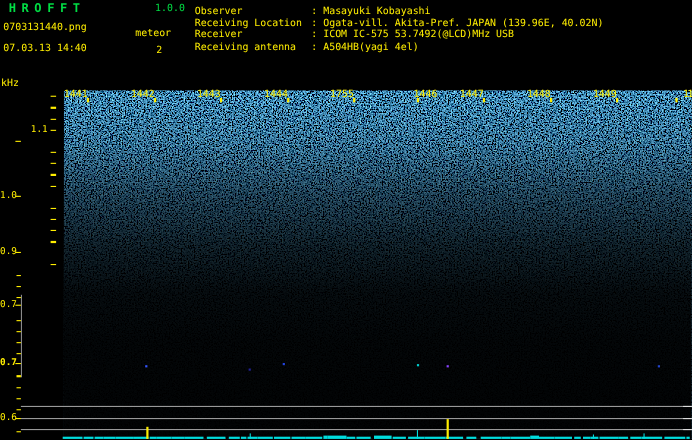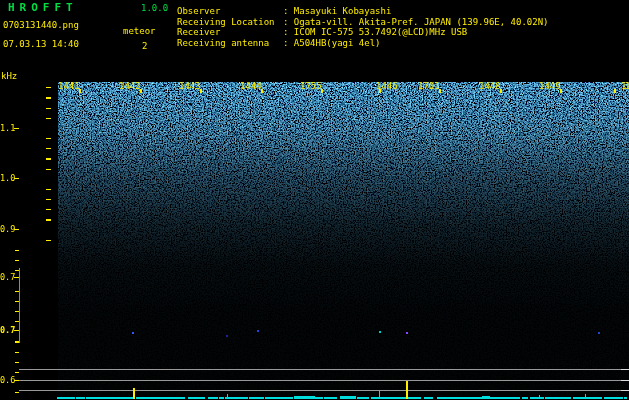--- a/index.html
+++ b/index.html
@@ -85,30 +85,30 @@
     <div class="x-tick-label" style="left: 119px; color: rgb(255, 238, 0);">1442</div>
     <div class="x-tick-mark" style="left: 140px; background: rgb(255, 238, 0);"></div>
     <div class="x-tick-label" style="left: 179px; color: rgb(255, 238, 0);">1443</div>
     <div class="x-tick-mark" style="left: 200px; background: rgb(255, 238, 0);"></div>
     <div class="x-tick-label" style="left: 240px; color: rgb(255, 238, 0);">1444</div>
     <div class="x-tick-mark" style="left: 261px; background: rgb(255, 238, 0);"></div>
     <div class="x-tick-label" style="left: 300px; color: rgb(255, 238, 0);">1755</div>
     <div class="x-tick-mark" style="left: 321px; background: rgb(255, 238, 0);"></div>
     <div class="x-tick-label" style="left: 376px; color: rgb(255, 238, 0);">1446</div>
     <div class="x-tick-mark" style="left: 379px; background: rgb(255, 238, 0);"></div>
-    <div class="x-tick-label" style="left: 418px; color: rgb(255, 238, 0);">1701</div>
+    <div class="x-tick-label" style="left: 418px; color: rgb(255, 238, 0);">1447</div>
     <div class="x-tick-mark" style="left: 439px; background: rgb(255, 238, 0);"></div>
     <div class="x-tick-label" style="left: 479px; color: rgb(255, 238, 0);">1448</div>
     <div class="x-tick-mark" style="left: 500px; background: rgb(255, 238, 0);"></div>
     <div class="x-tick-label" style="left: 539px; color: rgb(255, 238, 0);">1449</div>
     <div class="x-tick-mark" style="left: 560px; background: rgb(255, 238, 0);"></div>
     <div class="x-tick-label" style="left: 593px; color: rgb(255, 238, 0); padding-left: 32px;">1450</div>
     <div class="x-tick-mark" style="left: 614px; background: rgb(255, 238, 0);"></div>
     <div class="x-tick-label" style="left: 621px; color: rgb(255, 238, 0);">1</div>
-    <div class="y-tick-label" style="top: 123px; color: rgb(255, 238, 0);">1.1</div>
+    <div class="y-tick-label" style="top: 113px; color: rgb(255, 238, 0); padding-left: 28px;">1.1</div>
     <div class="y-major-dash" style="top: 128px; background: rgb(255, 238, 0);"></div>
     <div class="y-tick-label" style="top: 173px; color: rgb(255, 238, 0);">1.0</div>
     <div class="y-major-dash" style="top: 178px; background: rgb(255, 238, 0);"></div>
     <div class="y-tick-label" style="top: 224px; color: rgb(255, 238, 0);">0.9</div>
     <div class="y-major-dash" style="top: 229px; background: rgb(255, 238, 0);"></div>
     <div class="y-tick-label" style="top: 272px; color: rgb(255, 238, 0);">0.7</div>
     <div class="y-major-dash" style="top: 277px; background: rgb(255, 238, 0);"></div>
     <div class="y-tick-label" style="top: 325px; color: rgb(255, 238, 0); font-weight: bold;">0.7</div>
     <div class="y-major-dash" style="top: 330px; background: rgb(255, 238, 0);"></div>
     <div class="y-tick-label" style="top: 375px; color: rgb(255, 238, 0);">0.6</div>

